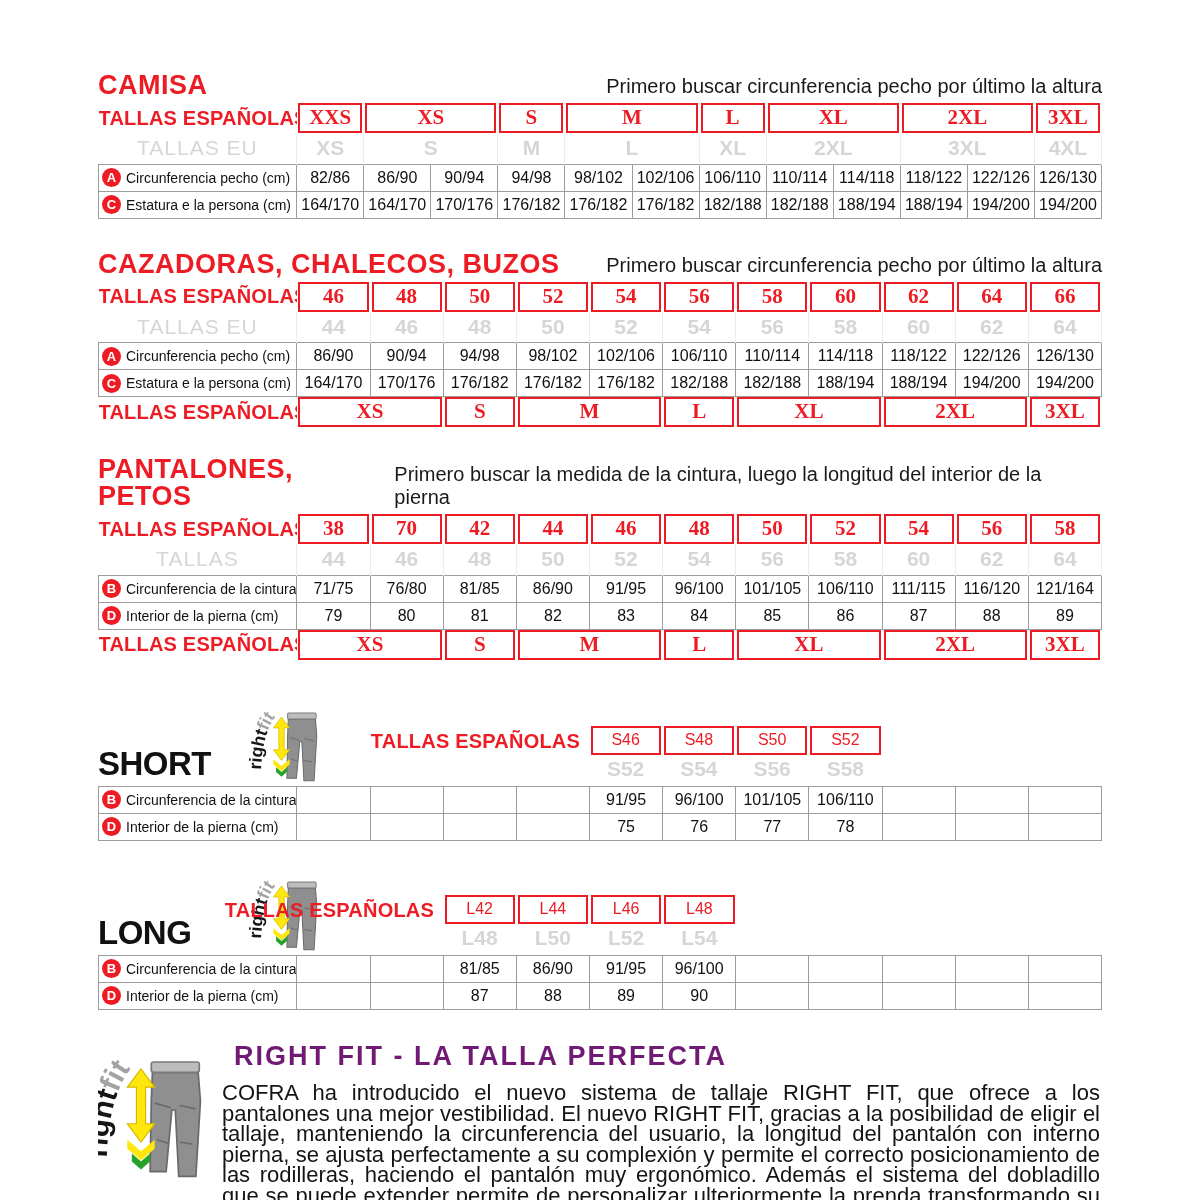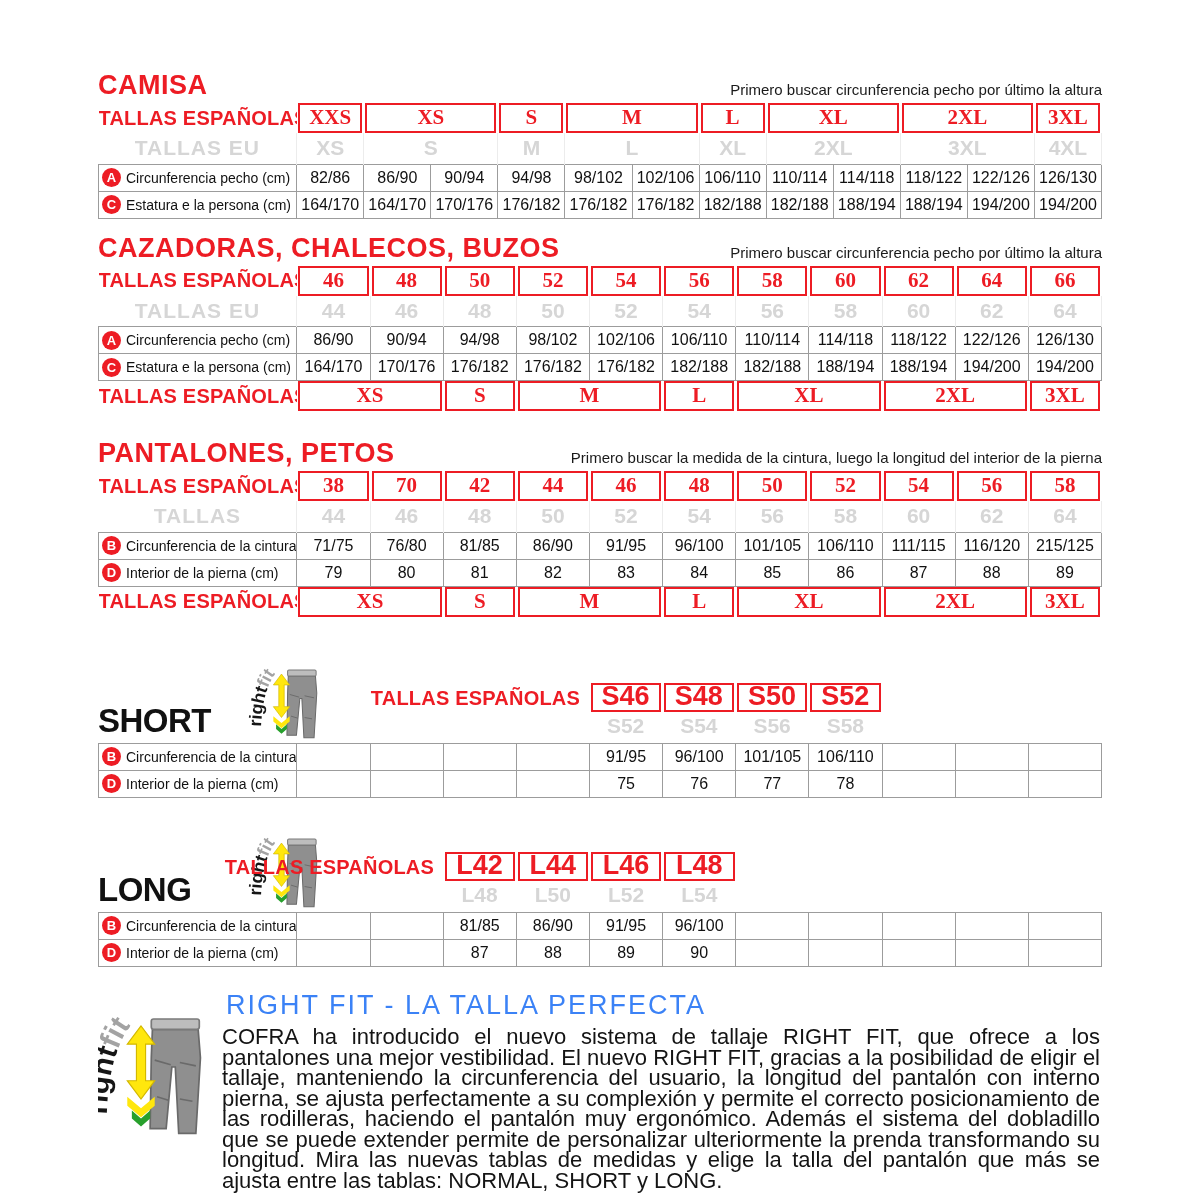--- a/index.html
+++ b/index.html
@@ -13,81 +13,81 @@
   body{
     width:1200px;height:1200px;overflow:hidden;
     font-family:"Liberation Sans", sans-serif;color:var(--ink);
     -webkit-font-smoothing:antialiased;
   }
   .page{width:1004px;margin:0;padding:72px 0 0 98px;position:relative;}
 
   
   .sec-head{display:flex;justify-content:space-between;align-items:flex-end;margin-bottom:4px;}
   .sec-title{margin:0;font-size:27px;font-weight:800;color:var(--red);line-height:1;letter-spacing:.5px;}
-  .sec-note{font-size:15px;color:#1a1a1a;padding-bottom:1px;}
+  .sec-note{font-size:20px;color:#1a1a1a;padding-bottom:1px;}
 
   
   table.tbl{border-collapse:collapse;table-layout:fixed;width:1004px;}
   .tbl td{padding:0;text-align:center;vertical-align:middle;overflow:hidden;white-space:nowrap;}
   col.c-lbl{width:198px;}
   col.c12{width:67px;}
   col.c11{width:73px;}
 
   tr.row-red{height:30px;}
   tr.row-gray{height:31px;}
   tr.row-data{height:27px;}
 
   .lbl-cell{text-align:right;padding-right:7px;}
   .red-lbl{color:var(--red);font-weight:800;font-size:20px;letter-spacing:.2px;white-space:nowrap;}
-  .gray-lbl{color:var(--grayTxt);font-weight:700;font-size:21px;letter-spacing:1px;}
+  .gray-lbl{color:var(--grayTxt);font-weight:400;font-size:21px;letter-spacing:1px;}
 
   .rbox{
     border:2.5px solid var(--red);color:var(--red);
     font-weight:800;font-size:21px;height:26px;line-height:24px;
     margin:0 1.5px;background:#fff;font-family:Liberation Serif, serif;
   }
   .gray-cell{color:var(--grayTxt);font-weight:800;font-size:21px;
     border-left:1px solid var(--lightGrid);border-right:1px solid var(--lightGrid);}
   tr.row-data td{border:1px solid var(--grid);font-size:16px;color:#111;}
   .data-lbl{padding:0;}
   .lblwrap{display:flex;align-items:center;gap:5px;padding-left:3px;text-align:left;font-size:14px;}
   .circ{
     flex:none;width:19px;height:19px;border-radius:50%;background:var(--red);
     color:#fff;font-weight:800;font-size:13px;display:inline-flex;
     align-items:center;justify-content:center;line-height:1;
   }
 
   
   .sec-camisa{margin-top:0;}
-  .sec-cazadoras{margin-top:16px;}
+  .sec-cazadoras{margin-top:32px;}
   .sec-pantalones{margin-top:29px;}
 
   
   .rf-sec{margin-top:40px;}
   .rf-sec.long{margin-top:28px;}
   .rf-head{position:relative;height:86px;}
   .rf-name{position:absolute;left:0;bottom:6px;font-size:33px;font-weight:800;color:#111;letter-spacing:-.5px;line-height:1;}
   .rf-logo-sm{position:absolute;left:150px;bottom:-3px;width:86px;height:95px;}
   .rf-logo-sm svg{width:100%;height:100%;}
   .rf-sizes{position:absolute;top:26px;width:293px;}
   .rf-sizes.pos-short{left:491px;}
   .rf-sizes.pos-long{left:345px;}
   .rf-sizes .red-lbl{position:absolute;right:100%;margin-right:9px;top:4px;}
   .rf-boxrow{display:flex;}
   .rf-boxrow .rbox2{flex:1;margin:0 1.5px;border:2.5px solid var(--red);color:var(--red);
-    font-weight:700;font-size:27px;height:25px;line-height:23px;text-align:center;background:#fff;}
+    font-weight:400;font-size:16px;height:25px;line-height:23px;text-align:center;background:#fff;}
   .rf-grayrow{display:flex;height:28px;align-items:center;}
   .rf-grayrow .gitem{flex:1;text-align:center;color:var(--grayTxt);font-weight:800;font-size:21px;}
 
   
   .rfit{display:flex;margin-top:18px;align-items:flex-start;}
   .rfit-logo{flex:none;width:118px;height:160px;margin-top:2px;}
   .rfit-logo svg{width:118px;height:160px;}
   .rfit-body{padding-left:6px;padding-top:2px;}
-  .rfit-title{font-size:27px;font-weight:400;letter-spacing:2px;color:#3b82f6;margin:4px;line-height:1.1;}
+  .rfit-title{font-size:27px;font-weight:700;letter-spacing:2px;color:#701a75;margin:12px;line-height:1.1;}
   .rfit-para{margin-top:7px;font-size:22px;line-height:20.5px;text-align:justify;width:878px;color:#141414;}
 </style>
 </head>
 <body>
 
 <div class="page">
 
   <section class="sec-camisa">
     <div class="sec-head">
       <h2 class="sec-title">CAMISA</h2>
@@ -379,21 +379,21 @@
       <td colspan="1">71/75</td>
             <td colspan="1">76/80</td>
             <td colspan="1">81/85</td>
             <td colspan="1">86/90</td>
             <td colspan="1">91/95</td>
             <td colspan="1">96/100</td>
             <td colspan="1">101/105</td>
             <td colspan="1">106/110</td>
             <td colspan="1">111/115</td>
             <td colspan="1">116/120</td>
-            <td colspan="1">215/125</td>
+            <td colspan="1">121/164</td>
           </tr>
       <tr class="row-data">
         <td class="data-lbl">
               <div class="lblwrap">
                 <span class="circ">D</span>
                 <span>Interior de la pierna (cm)</span>
               </div>
             </td>
       <td colspan="1">79</td>
             <td colspan="1">80</td>

